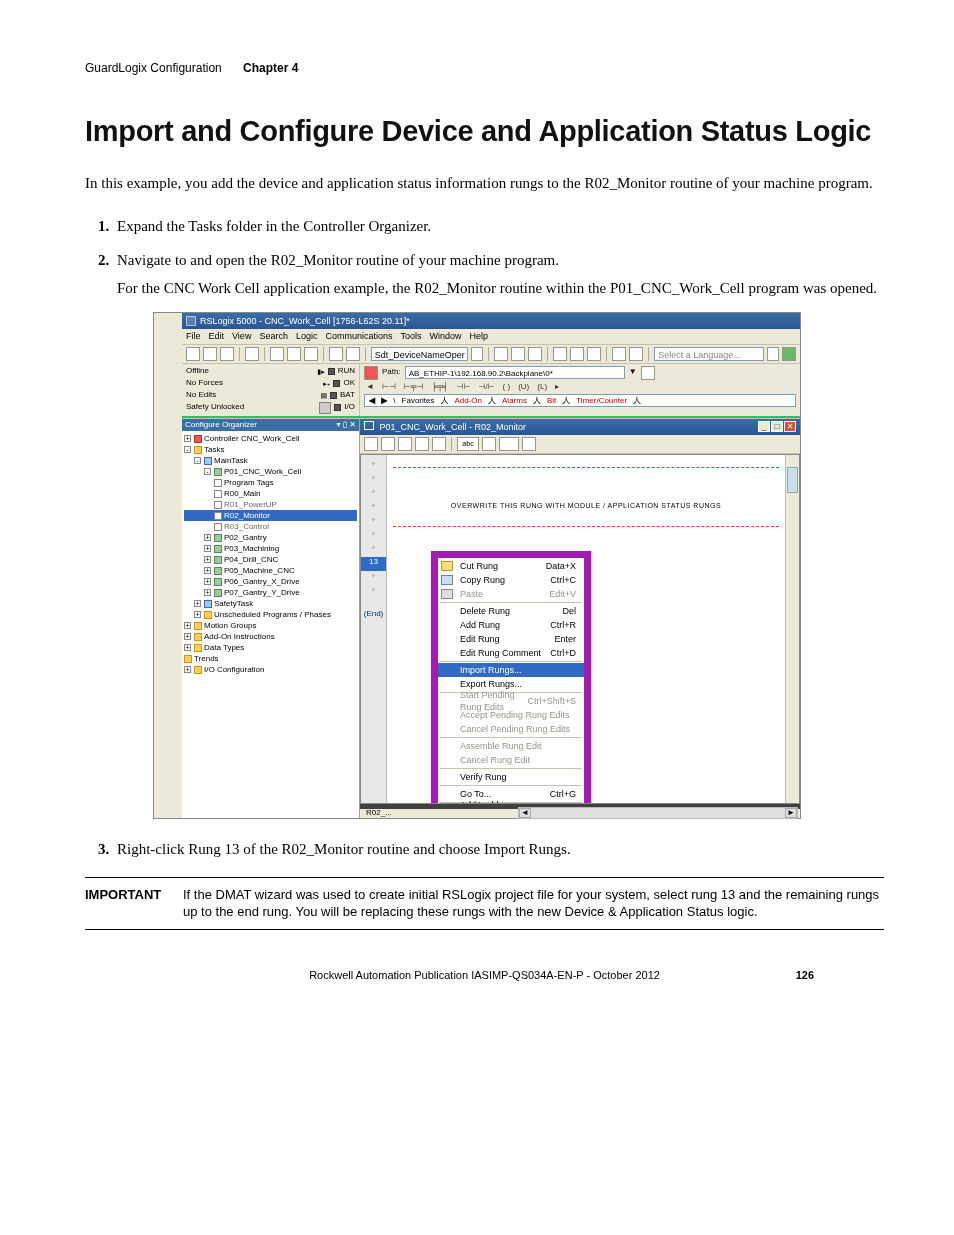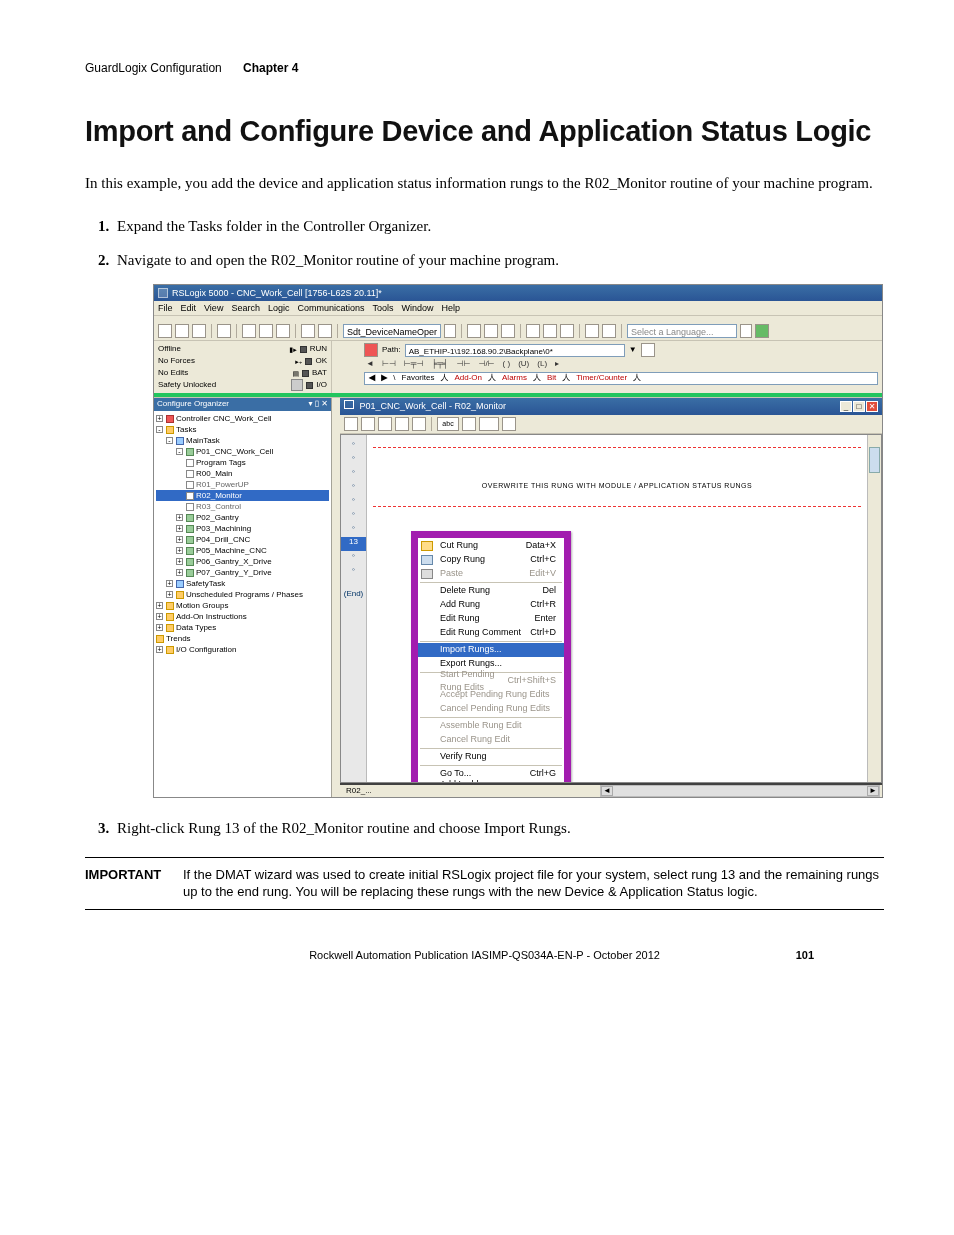--- a/index.html
+++ b/index.html
@@ -27,26 +27,27 @@
     color: #111;
     letter-spacing: -0.3px;
   }
   p.intro { font-size: 15px; margin: 0 0 22px 0; }
   ol.steps { margin: 0 0 0 28px; padding: 0; font-size: 15px; }
   ol.steps > li { margin: 0 0 14px 0; padding-left: 4px; }
   ol.steps > li::marker { font-weight: bold; }
   .step-followup { margin-top: 8px; }
   .screenshot-wrap { margin: 14px 0 20px 36px; }
   .screenshot {
-    width: 730px;
+    width: 648px;
     border: 1px solid #888;
     font-family: Tahoma, Arial, sans-serif;
     font-size: 9px;
     color: #000;
     background: #ece9d8;
+    padding-left: 28px;
   }
   .titlebar {
     background: linear-gradient(#3a6ea5,#2a5595);
     color: #fff;
     padding: 2px 4px;
     font-size: 9px;
     display: flex;
     align-items: center;
     gap: 4px;
   }
@@ -61,37 +62,35 @@
   }
   .toolbar {
     padding: 2px 4px;
     display: flex;
     align-items: center;
     gap: 3px;
     background: #ece9d8;
     border-bottom: 1px solid #c7c3b4;
     flex-wrap: nowrap;
     overflow: hidden;
-    margin-top: 6px;
   }
   .tb-btn { width: 14px; height: 14px; background:#fff; border:1px solid #9a948a; }
   .tb-sep { width:1px; height:14px; background:#b0aa9c; margin:0 2px; }
   .tb-text {
     font-size: 9px;
     background:#fff;
     border:1px solid #7f9db9;
     padding:0 3px;
     height:14px;
     line-height:14px;
     min-width:90px;
   }
   .status-strip {
     display: flex;
-    border-bottom: 4px solid #22c55e;
-    gap: 28px;
+    border-bottom: 2px solid #22c55e;
   }
   .status-left {
     width: 178px;
     padding: 2px 4px;
     border-right: 1px solid #c7c3b4;
     font-size: 8px;
   }
   .status-left .row { display:flex; justify-content:space-between; align-items:center; height:12px; }
   .led-box { display:flex; align-items:center; gap:3px; }
   .led { width:7px; height:7px; background:#555; border:1px solid #333; }
@@ -163,21 +162,20 @@
   .tico-routine { background:#fff; border:1px solid #888; }
   .ind0{padding-left:0}.ind1{padding-left:10px}.ind2{padding-left:20px}.ind3{padding-left:30px}
   .tree-item.selected { background:#316ac5; color:#fff; }
   .tree-item.grey { color:#666; }
   .exp { width:7px; height:7px; border:1px solid #888; font-size:7px; line-height:5px; text-align:center; margin-right:1px; flex-shrink:0; }
   .editor-pane {
     flex:1;
     display:flex;
     flex-direction:column;
     background:#ece9d8;
-    margin-left:8px;
   }
   .editor-title {
     background: linear-gradient(#3a6ea5,#2a5595);
     color:#fff;
     font-size:9px;
     padding:2px 4px;
     display:flex; justify-content:space-between; align-items:center;
   }
   .win-btns { display:flex; gap:1px; }
   .win-btn { width:12px; height:11px; background:#ece9d8; border:1px solid #fff; font-size:8px; line-height:9px; text-align:center; color:#000; }
@@ -238,21 +236,21 @@
   .vscroll {
     width:14px;
     background:#ece9d8;
     border-left:1px solid #bbb;
     position:relative;
   }
   .vscroll .thumb { position:absolute; left:1px; right:1px; top:12px; height:26px; background:#cde; border:1px solid #8aa; }
   .editor-bottom {
     height:14px;
     background:#ece9d8;
-    border-top:2px solid #404040;
+    border-top:5px solid #404040;
     display:flex;
     justify-content:flex-end;
     align-items:center;
     padding:0 2px;
     font-size:8px;
     gap:2px;
   }
   .hscroll { height:12px; flex:0 0 280px; background:#e0e0e0; border:1px solid #bbb; position:relative; }
   .hscroll .lbtn,.hscroll .rbtn{position:absolute;top:0;width:12px;height:10px;background:#ddd;border:1px solid #aaa;text-align:center;line-height:8px;}
   .hscroll .lbtn{left:0}.hscroll .rbtn{right:0;}
@@ -290,20 +288,21 @@
 </div>
 
 <h1 class="section-title">Import and Configure Device and Application Status Logic</h1>
 
 <p class="intro">In this example, you add the device and application status information rungs to the R02_Monitor routine of your machine program.</p>
 
 <ol class="steps">
   <li><span>Expand the Tasks folder in the Controller Organizer.</span></li>
   <li>
     <span>Navigate to and open the R02_Monitor routine of your machine program.</span>
+    <div class="step-followup">For the CNC Work Cell application example, the R02_Monitor routine within the P01_CNC_Work_Cell program was opened.</div>
 
     <div class="screenshot-wrap">
       <div class="screenshot">
 
         <div class="titlebar">
           <span class="icon"></span>
           <span>RSLogix 5000 - CNC_Work_Cell [1756-L62S 20.11]*</span>
         </div>
 
         <div class="menubar">
@@ -689,15 +688,15 @@
 </ol>
 
 <div class="important-box">
   <div class="label">IMPORTANT</div>
   <div class="text">If the DMAT wizard was used to create initial RSLogix project file for your system, select rung 13 and the remaining rungs up to the end rung. You will be replacing these rungs with the new Device &amp; Application Status logic.</div>
 </div>
 
 <div class="footer-wrap">
   <div class="footer">
     <span>Rockwell Automation Publication IASIMP-QS034A-EN-P - </span><span>October 2012</span>
-    <span class="pg">101</span>
+    <span class="pg">126</span>
   </div>
 </div>
 
 </body></html>

